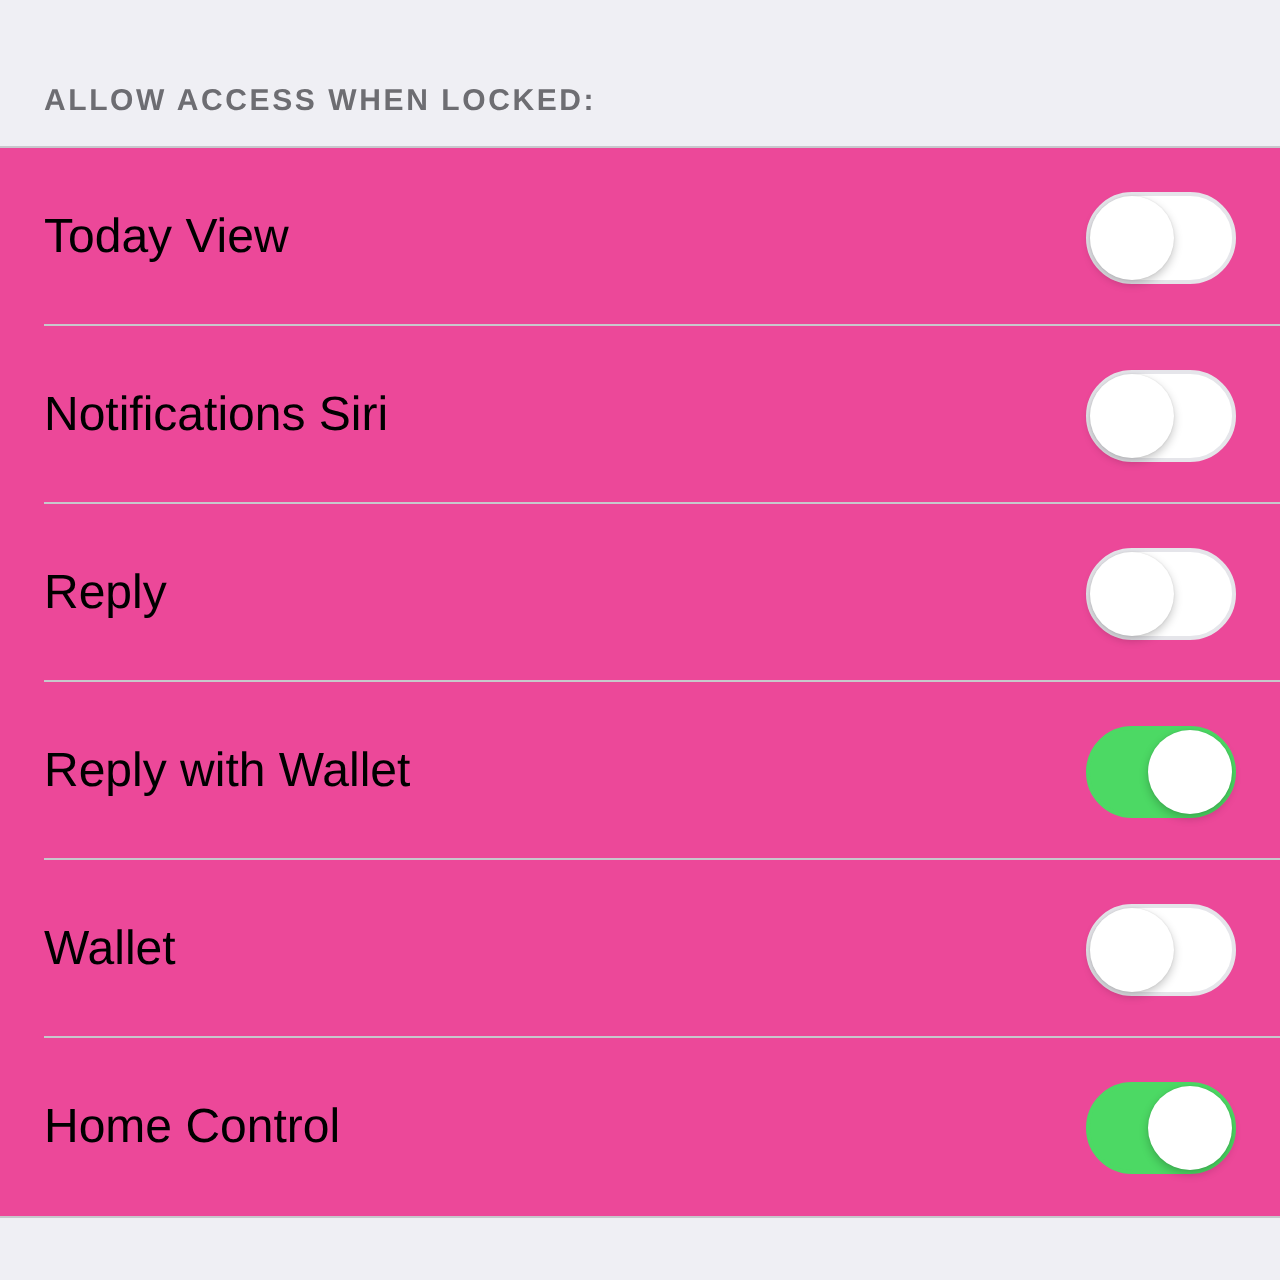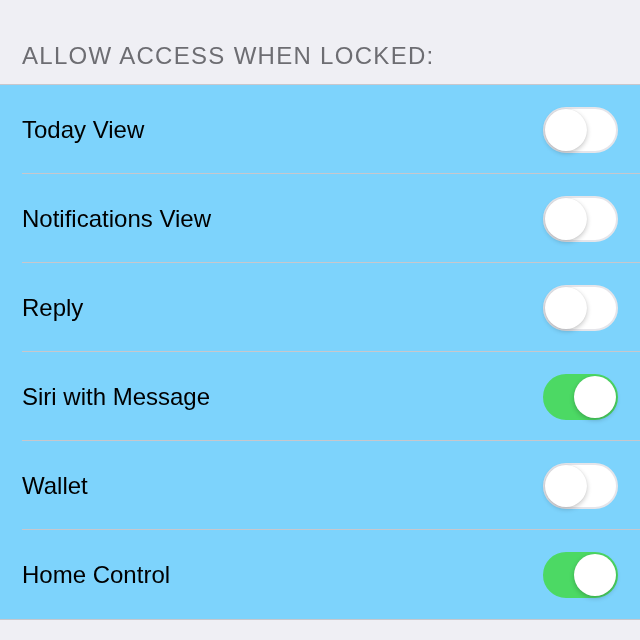--- a/index.html
+++ b/index.html
@@ -10,26 +10,26 @@
     body {
       font-family: -apple-system, 'Helvetica Neue', Helvetica, Arial, sans-serif;
       background: #efeff4;
       width: 640px;
       height: 640px;
       overflow: hidden;
     }
     .section-header {
       padding: 42px 22px 14px 22px;
       color: #6d6d72;
-      font-size: 24px;
+      font-size: 15px;
       letter-spacing: 1.3px;
-      font-weight: 400;
+      font-weight: 700;
     }
     .settings-list {
-      background: #7dd3fc;
+      background: #ec4899;
       border-top: 1px solid #c8c7cc;
       border-bottom: 1px solid #c8c7cc;
     }
     .settings-row {
       display: flex;
       align-items: center;
       justify-content: space-between;
       padding: 0 22px;
       height: 89px;
       position: relative;
@@ -85,35 +85,35 @@
 <div class="settings-list">
 
   <div class="settings-row">
     <span class="row-label">Today View</span>
     <div class="toggle">
       <div class="toggle-knob"></div>
     </div>
   </div>
 
   <div class="settings-row">
-    <span class="row-label">Notifications View</span>
+    <span class="row-label">Notifications Siri</span>
     <div class="toggle">
       <div class="toggle-knob"></div>
     </div>
   </div>
 
   <div class="settings-row">
     <span class="row-label">Reply</span>
     <div class="toggle">
       <div class="toggle-knob"></div>
     </div>
   </div>
 
   <div class="settings-row">
-    <span class="row-label">Siri with Message</span>
+    <span class="row-label">Reply with Wallet</span>
     <div class="toggle on">
       <div class="toggle-knob"></div>
     </div>
   </div>
 
   <div class="settings-row">
     <span class="row-label">Wallet</span>
     <div class="toggle">
       <div class="toggle-knob"></div>
     </div>

